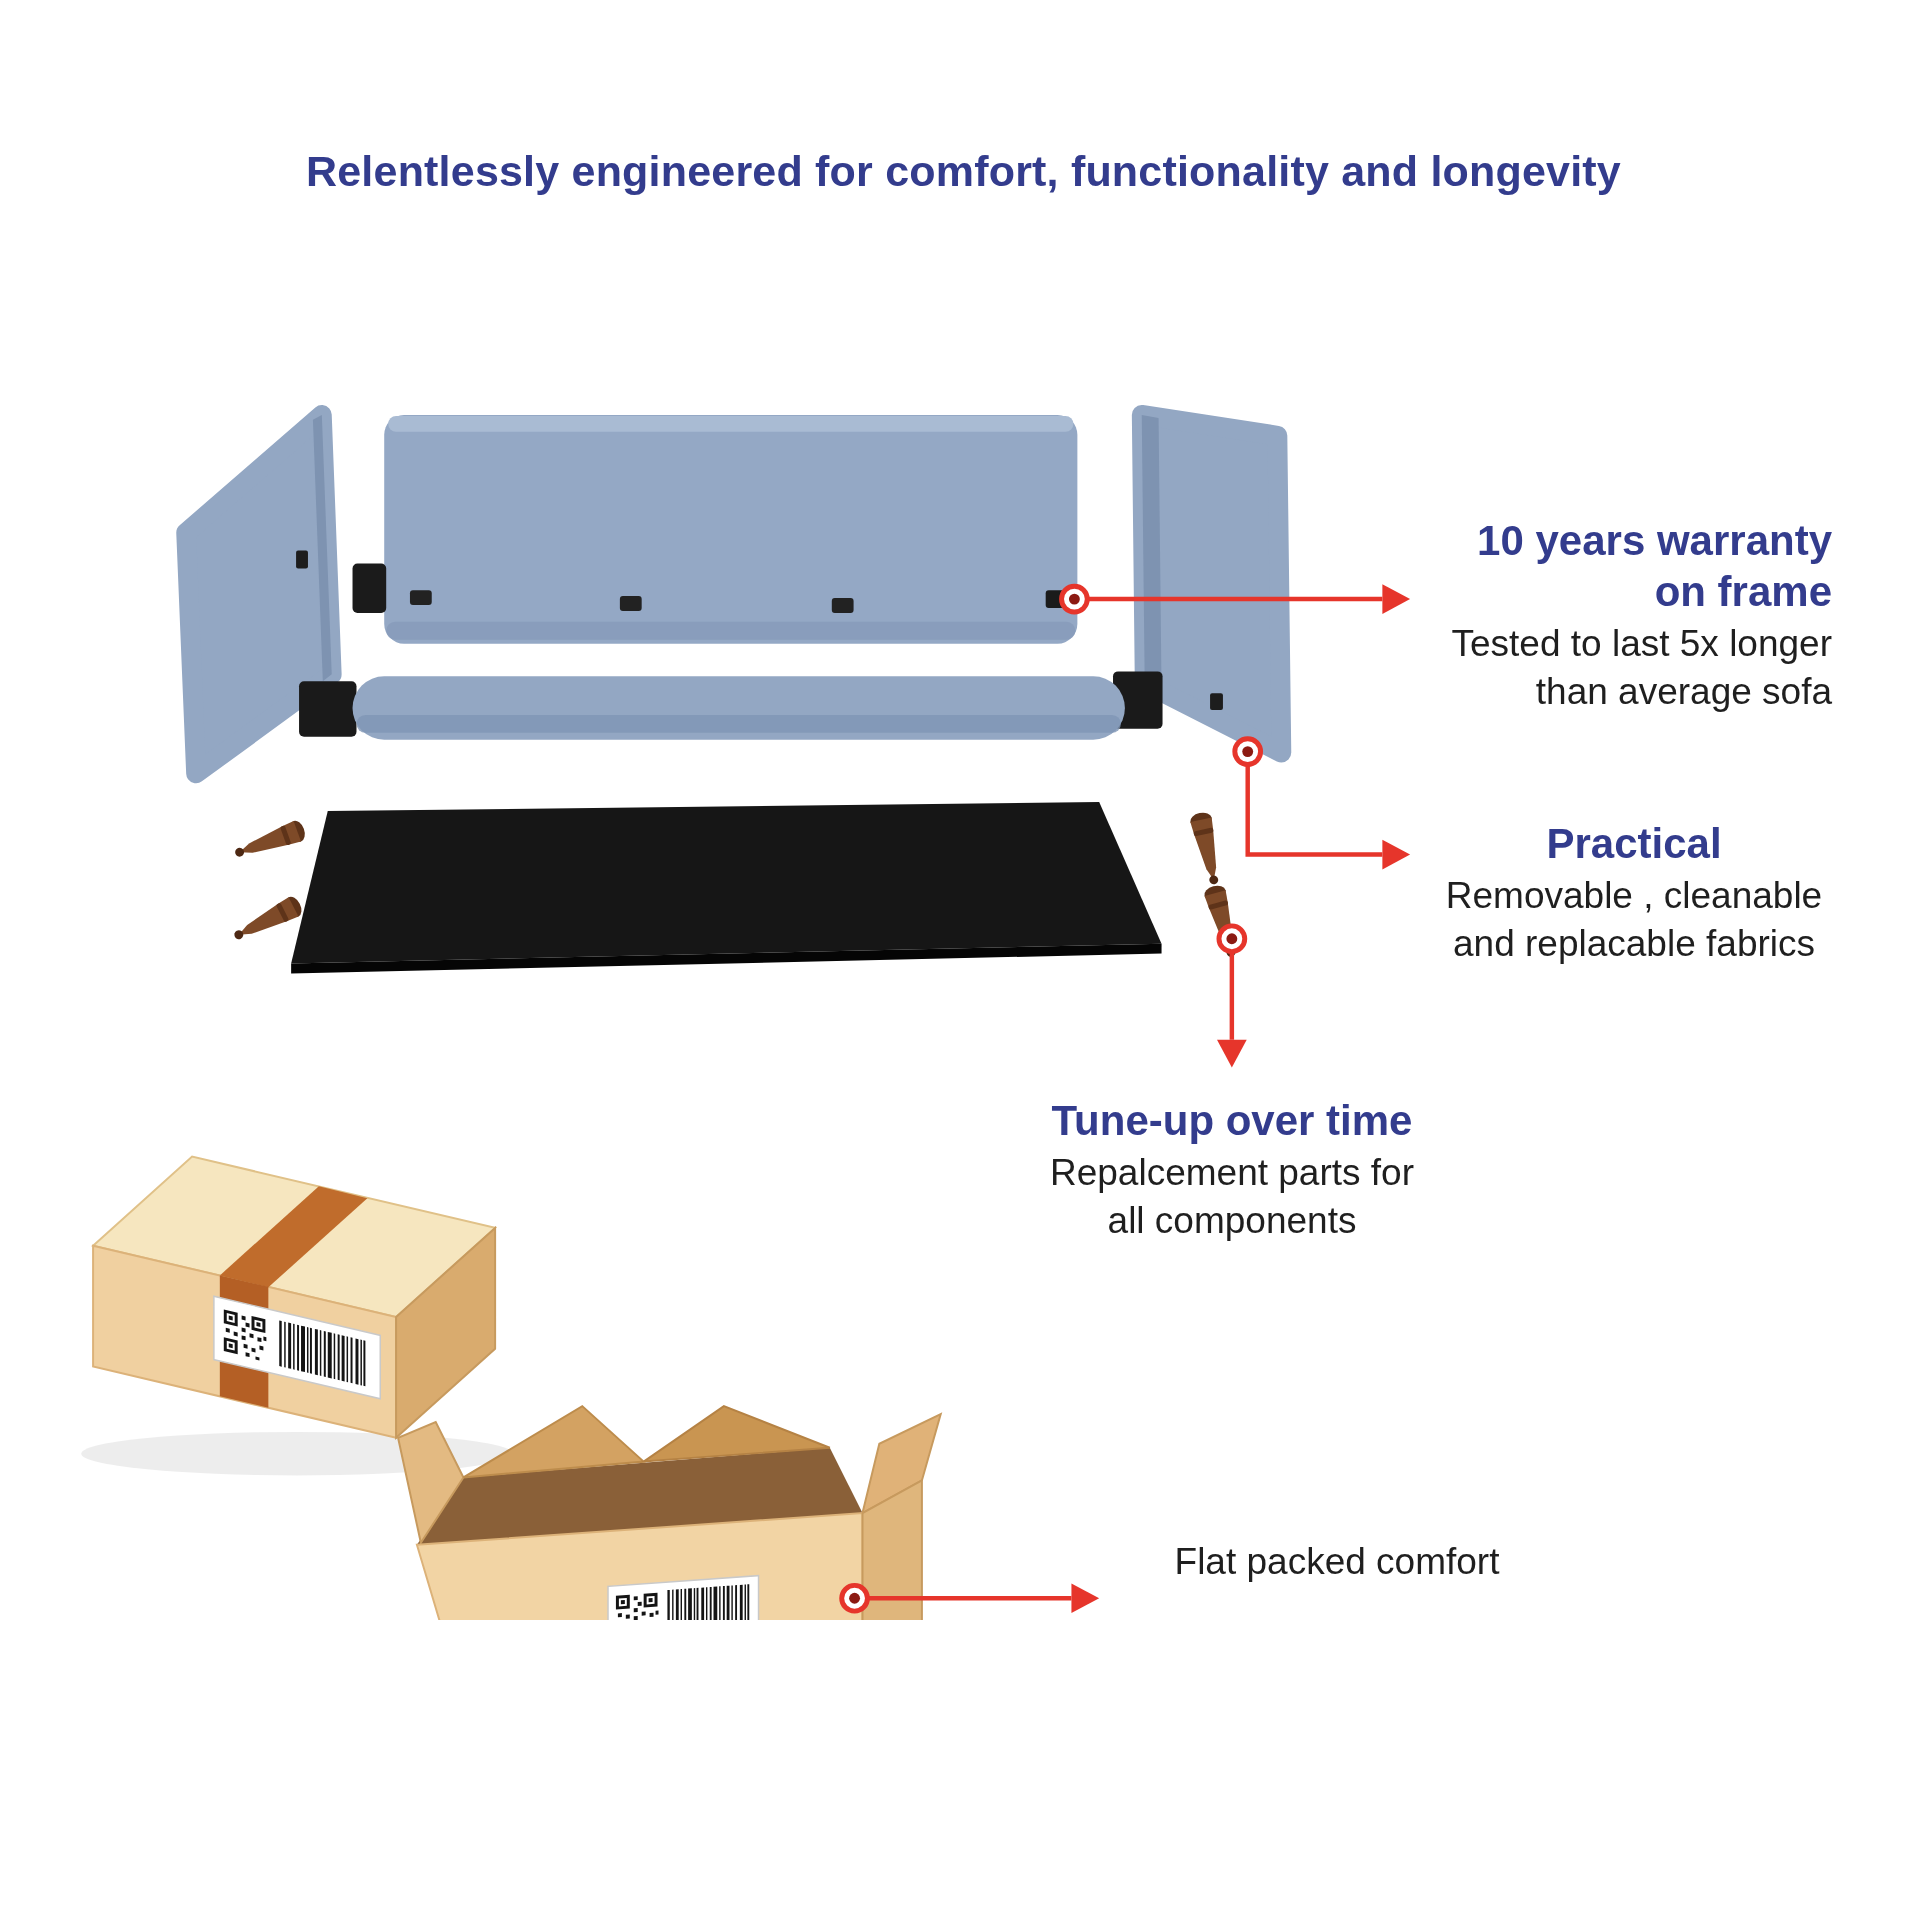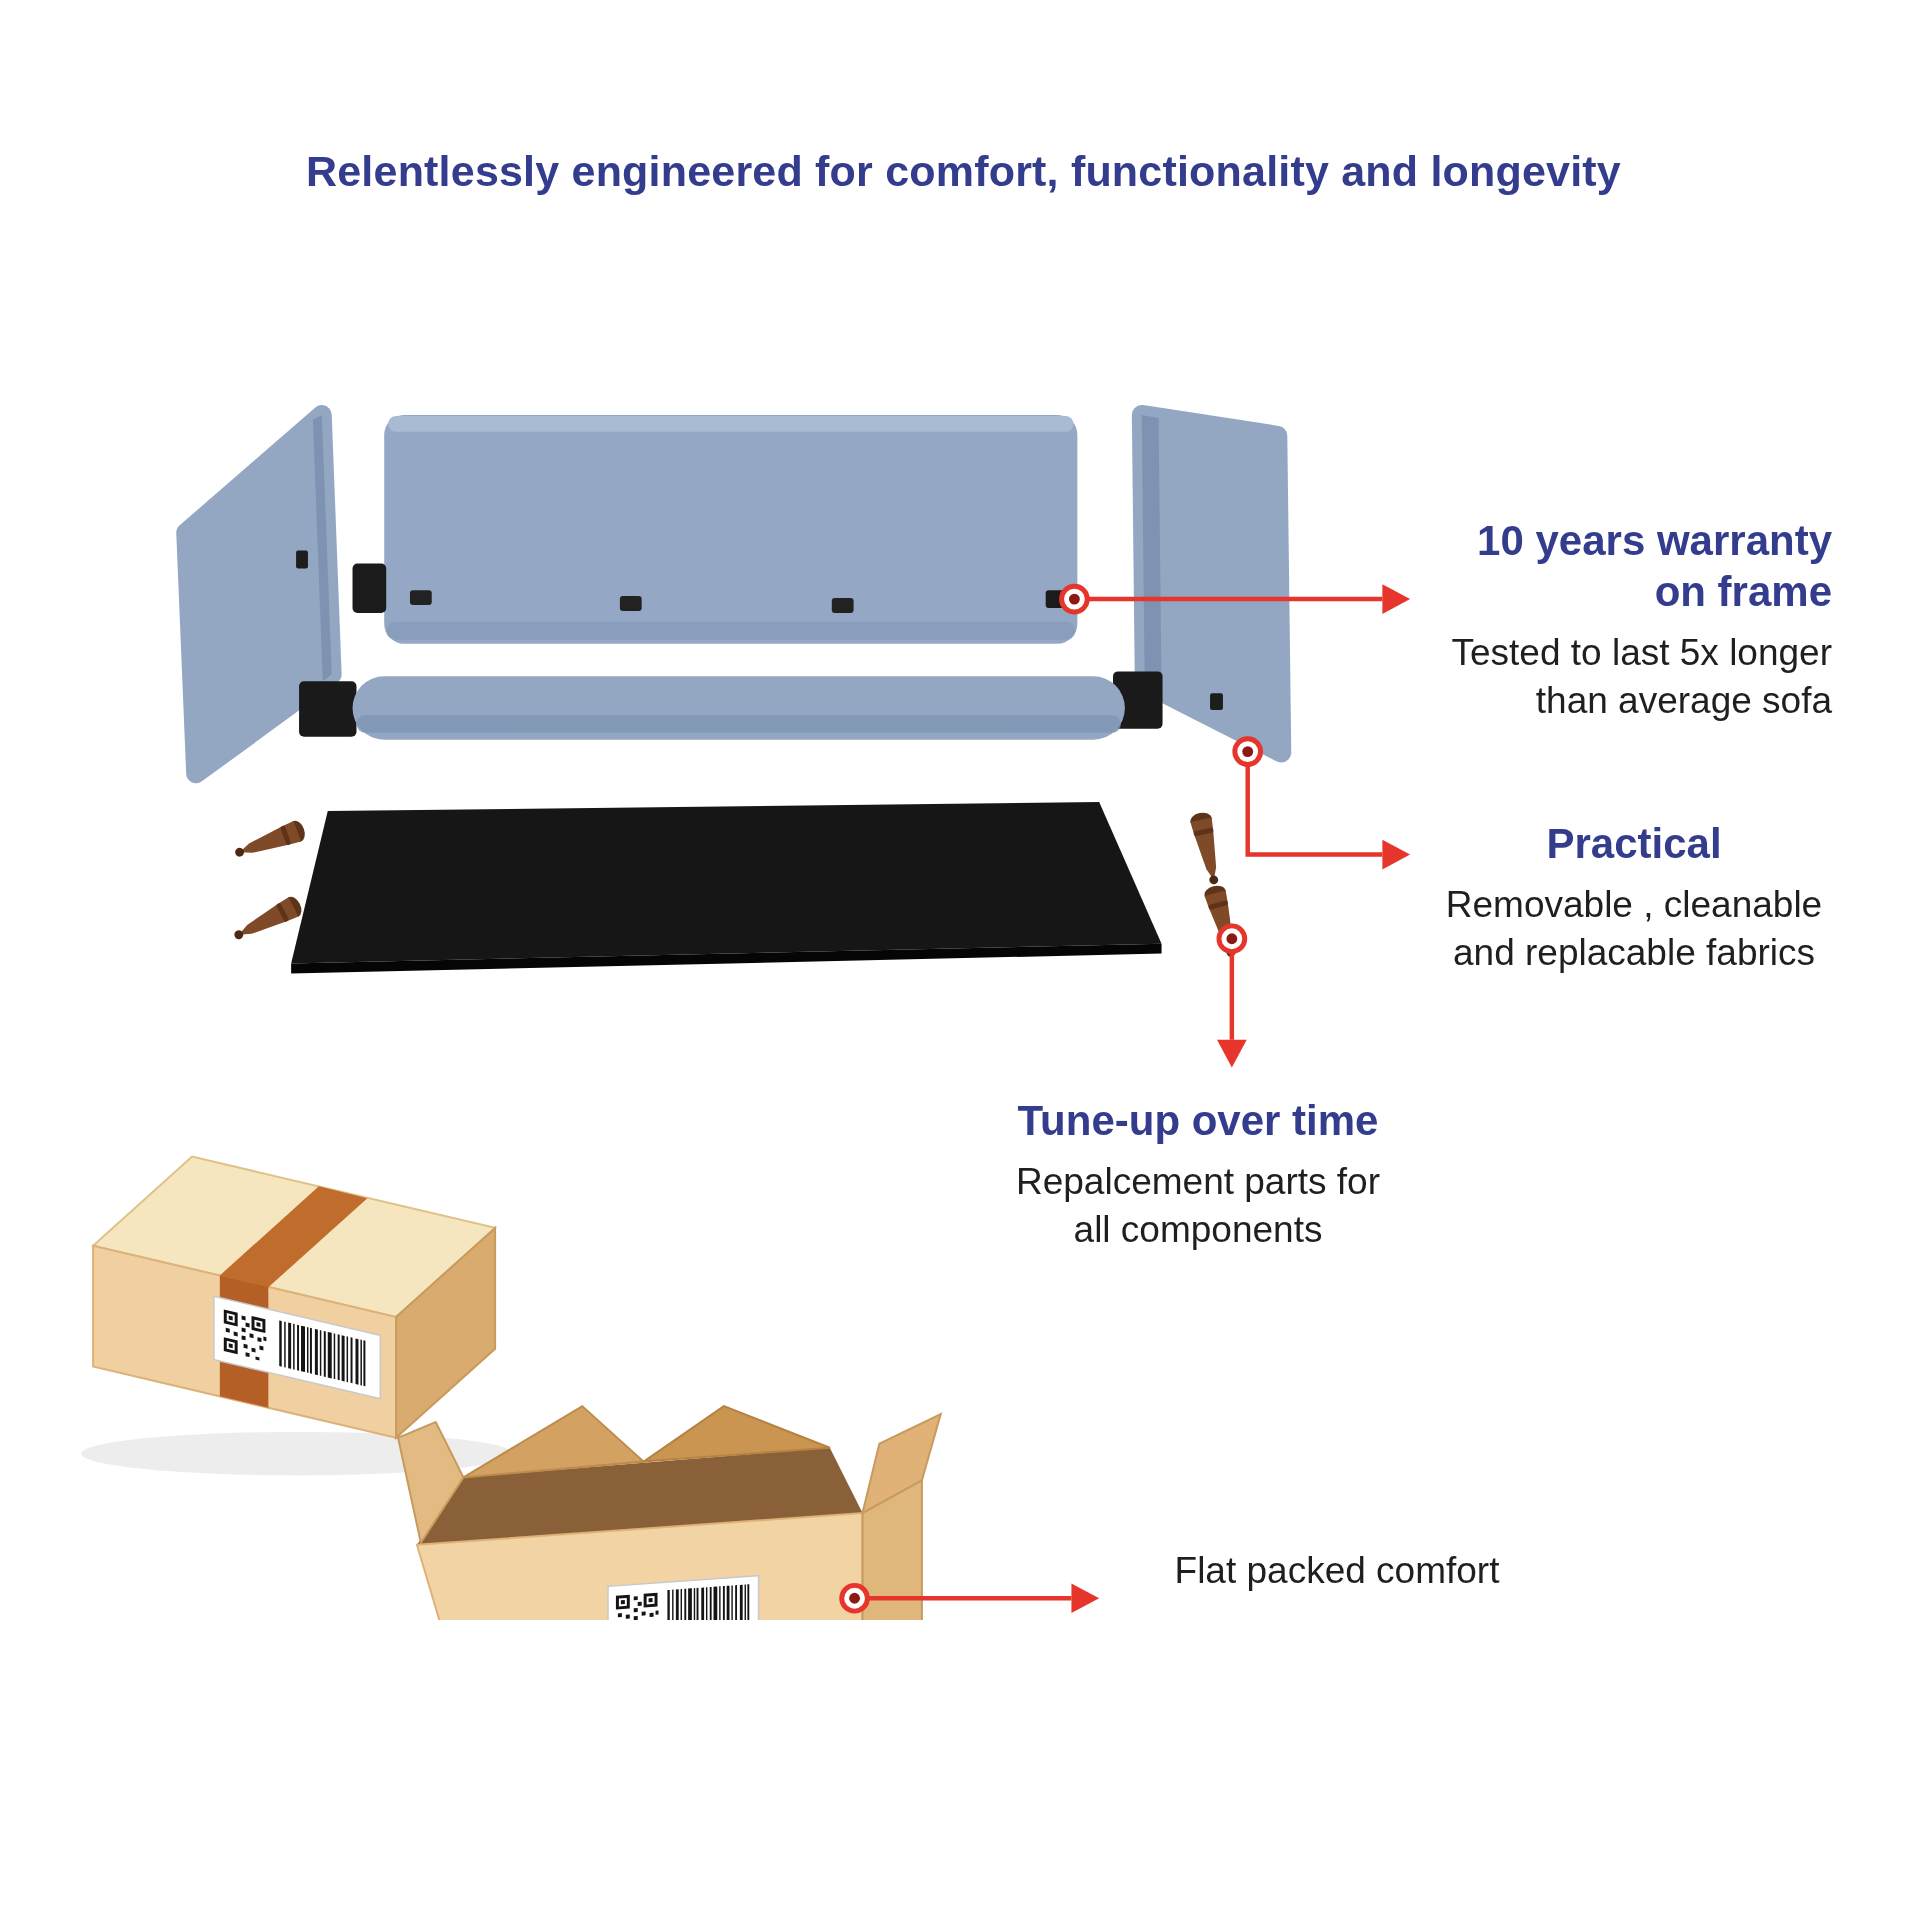--- a/index.html
+++ b/index.html
@@ -19,25 +19,25 @@
   .page-title{
     position:absolute;top:147px;left:0;width:100%;
     text-align:center;font-size:43px;font-weight:800;color:var(--navy);
     letter-spacing:0.2px;
   }
   .callout{position:absolute;width:396px;text-align:center;}
   .callout-heading{
     font-size:42px;font-weight:800;color:var(--navy);line-height:1.22;
   }
   .callout-body{
-    font-size:37px;color:var(--body);line-height:1.28;margin-top:12px;
+    font-size:37px;color:var(--body);line-height:1.28;margin-top:3px;
   }
   #callout-warranty{left:1436px;top:515px;text-align:right;}
   #callout-practical{left:1436px;top:818px;}
-  #callout-tuneup{left:1000px;top:1095px;}
+  #callout-tuneup{left:1034px;top:1095px;}
   #callout-movable{left:1139px;top:1535px;}
 </style>
 </head>
 <body>
 
 <div class="canvas">
 
   <svg class="art" width="1927" height="1927" viewBox="0 0 1946 1946">
     <defs>
       <g id="qr">

